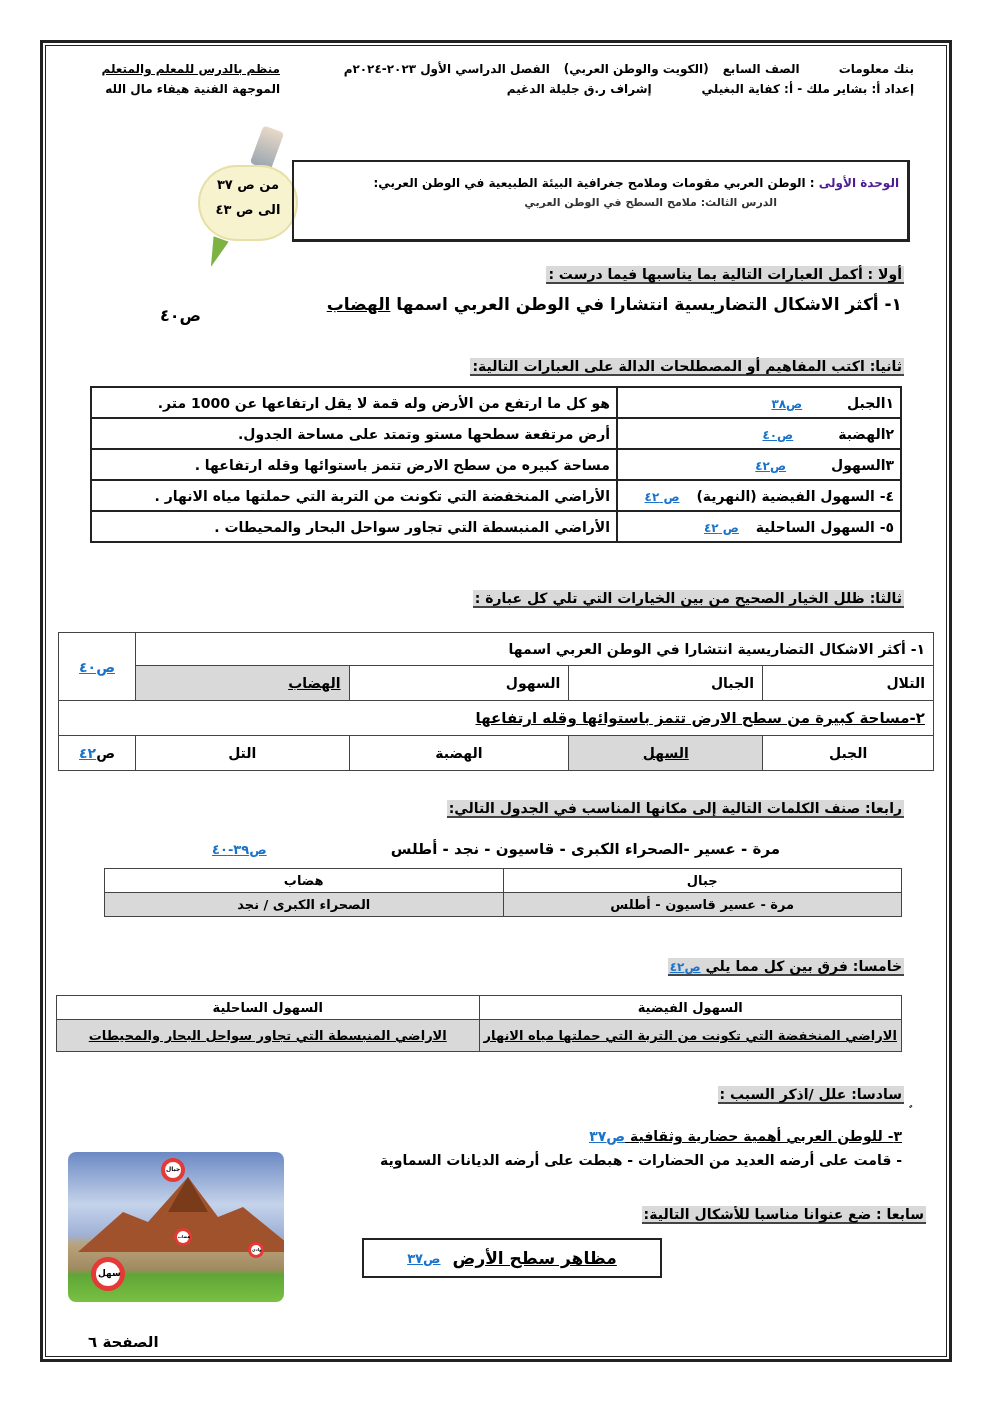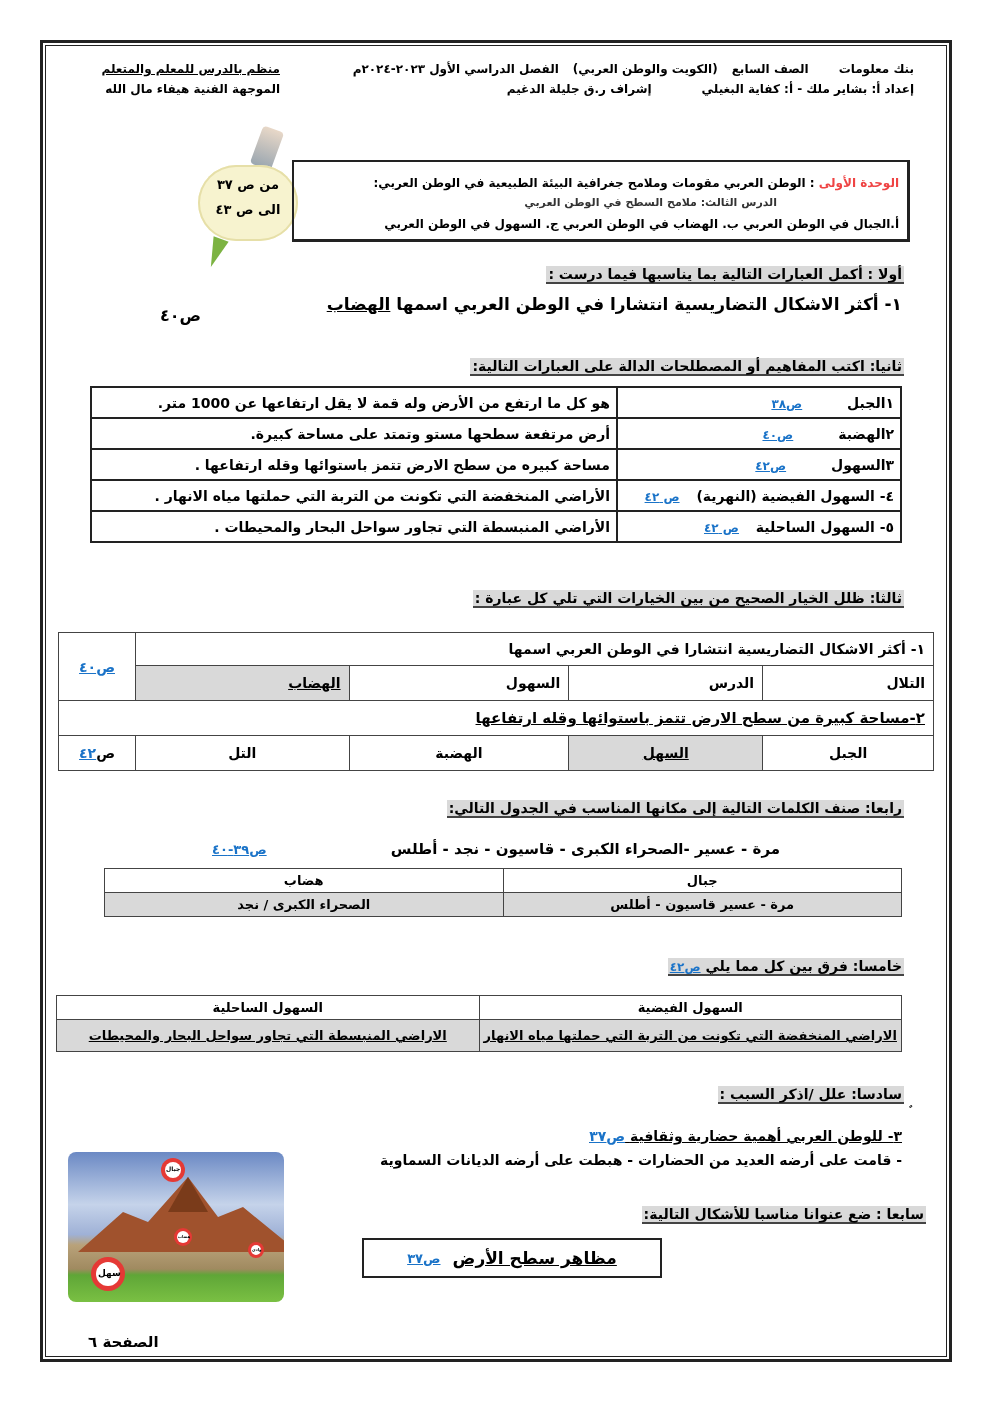--- a/index.html
+++ b/index.html
@@ -23,64 +23,63 @@
   .photo{position:absolute;left:68px;top:1152px;width:216px;height:150px;border-radius:8px;overflow:hidden;background:linear-gradient(#6b89c4 0%,#c5d3ea 35%,#9fb1d6 55%,#b9a27a 62%,#a08a60 78%,#5fa637 82%,#7ac043 100%);}
 </style>
 </head>
 <body>
 
 <div class="frame-outer"></div>
 <div class="frame-inner"></div>
 
 <div class="abs rtl hdr" style="right:78px;top:62px;width:430px;display:flex;gap:14px;">
   <span>بنك معلومات</span>
-  <span style="margin-right:16px">الصف السابع</span>
+  <span style="margin-right:25px">الصف السابع</span>
   <span>(الكويت والوطن العربي)</span>
   <span>الفصل الدراسي الأول ٢٠٢٣-٢٠٢٤م</span>
 </div>
 <div class="abs rtl hdr" style="right:78px;top:82px;width:430px;display:flex;gap:50px;">
   <span>إعداد أ: بشاير ملك - أ: كفاية البغيلي</span>
   <span>إشراف ر.ق جليلة الدغيم</span>
 </div>
 <div class="abs rtl hdr u" style="left:110px;top:62px;width:170px;text-align:right;">منظم بالدرس للمعلم والمتعلم</div>
 <div class="abs rtl hdr" style="left:110px;top:82px;width:170px;text-align:right;">الموجهة الفنية هيفاء مال الله</div>
 
 <div class="abs" style="left:256px;top:128px;width:22px;height:40px;background:linear-gradient(#e8d8c8,#9aa6b0);transform:rotate(20deg);border-radius:4px;"></div>
 <div class="cloud">
   <div class="rtl bold" style="text-align:center;font-size:13px;margin-top:12px;">من ص ٣٧</div>
   <div class="rtl bold" style="text-align:center;font-size:13px;margin-top:10px;">الى ص ٤٣</div>
 </div>
 <div class="abs" style="left:208px;top:238px;width:0;height:0;border-left:8px solid transparent;border-right:8px solid transparent;border-top:30px solid #7cb342;transform:rotate(20deg);"></div>
 
 <div class="lesson-box">
   <div class="rtl bold" style="position:absolute;right:8px;top:14px;font-size:12px;white-space:nowrap;">
-    <span style="color:#ef4444">الوحدة الأولى</span>
+    <span style="color:#4c1d95">الوحدة الأولى</span>
     <span>: الوطن العربي مقومات وملامح جغرافية البيئة الطبيعية في الوطن العربي:</span>
   </div>
   <div class="rtl" style="position:absolute;right:130px;top:34px;font-size:11px;font-weight:bold;color:#333;white-space:nowrap;">الدرس الثالث: ملامح السطح في الوطن العربي</div>
-  <div class="rtl bold" style="position:absolute;right:8px;top:55px;font-size:12px;white-space:nowrap;">أ.الجبال في الوطن العربي ب. الهضاب في الوطن العربي ج. السهول في الوطن العربي</div>
 </div>
 
 <div class="abs rtl section-title" style="right:88px;top:266px;">أولا : أكمل العبارات التالية بما يناسبها فيما درست :</div>
 <div class="abs rtl bold" style="right:90px;top:294px;font-size:17px;white-space:nowrap;">
   <span>١- أكثر الاشكال التضاريسية انتشارا في الوطن العربي اسمها</span>
   <span class="u">الهضاب</span>
 </div>
 <div class="abs rtl bold" style="left:160px;top:306px;font-size:16px;">ص٤٠</div>
 
 <div class="abs rtl section-title" style="right:88px;top:358px;">ثانيا: اكتب المفاهيم أو المصطلحات الدالة على العبارات التالية:</div>
 <table class="abs rtl t2" style="right:90px;top:386px;width:812px;">
   <tbody id="terms-body">
       <tr>
         <td style="width: 270px; white-space: nowrap;"><span>١الجبل</span> <span class="link" style="margin-right:40px;font-size:12px">ص٣٨</span></td>
         <td>هو كل ما ارتفع من الأرض وله قمة لا يقل ارتفاعها عن 1000 متر.</td>
       </tr>
       <tr>
         <td style="width: 270px; white-space: nowrap;"><span>٢الهضبة</span> <span class="link" style="margin-right:40px;font-size:12px">ص٤٠</span></td>
-        <td>أرض مرتفعة سطحها مستو وتمتد على مساحة كبيرة.</td>
+        <td>أرض مرتفعة سطحها مستو وتمتد على مساحة الجدول.</td>
       </tr>
       <tr>
         <td style="width: 270px; white-space: nowrap;"><span>٣السهول</span> <span class="link" style="margin-right:40px;font-size:12px">ص٤٢</span></td>
         <td>مساحة كبيره من سطح الارض تتمز باستوائها وقله ارتفاعها .</td>
       </tr>
       <tr>
         <td style="width: 270px; white-space: nowrap;"><span>٤- السهول الفيضية (النهرية)</span> <span class="link" style="margin-right:12px;font-size:12px">ص ٤٢</span></td>
         <td>الأراضي المنخفضة التي تكونت من التربة التي حملتها مياه الانهار .</td>
       </tr>
       <tr>
@@ -92,21 +91,21 @@
 
 <div class="abs rtl section-title" style="right:88px;top:590px;">ثالثا: ظلل الخيار الصحيح من بين الخيارات التي تلي كل عبارة :</div>
 <table class="abs rtl t3" style="right:58px;top:632px;width:876px;">
   <tbody>
     <tr style="height:33px">
       <td colspan="4">١- أكثر الاشكال التضاريسية انتشارا في الوطن العربي اسمها</td>
       <td rowspan="2" style="width:60px;text-align:center;"><span class="link">ص٤٠</span></td>
     </tr>
     <tr style="height:35px" id="mcq1-opts">
         <td>التلال</td>
-        <td>الدرس</td>
+        <td>الجبال</td>
         <td>السهول</td>
         <td class="shade u">الهضاب</td>
       </tr>
     <tr style="height:35px">
       <td colspan="5" class="u" style="font-size:15px;">٢-مساحة كبيرة من سطح الارض تتمز باستوائها وقله ارتفاعها</td>
     </tr>
     <tr style="height:35px" id="mcq2-opts">
         <td style="text-align: center;">الجبل</td>
         <td class="shade u" style="text-align: center;">السهل</td>
         <td style="text-align: center;">الهضبة</td>

